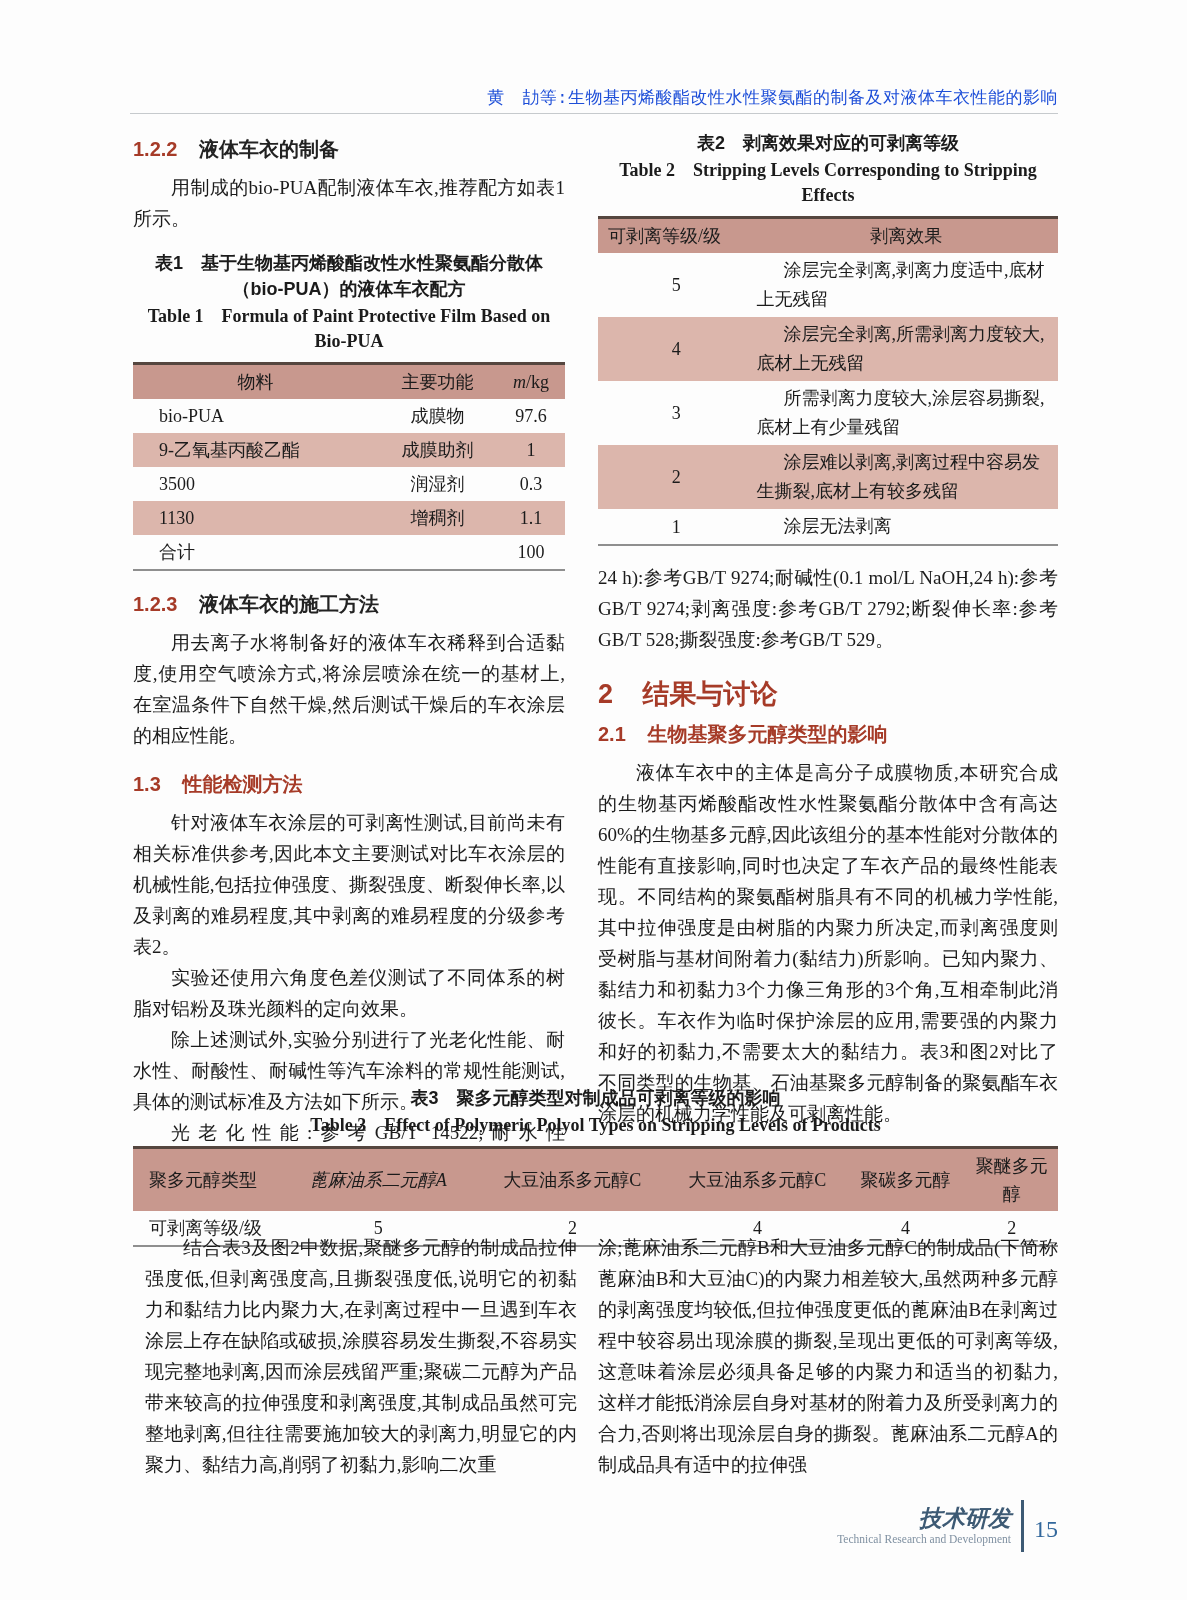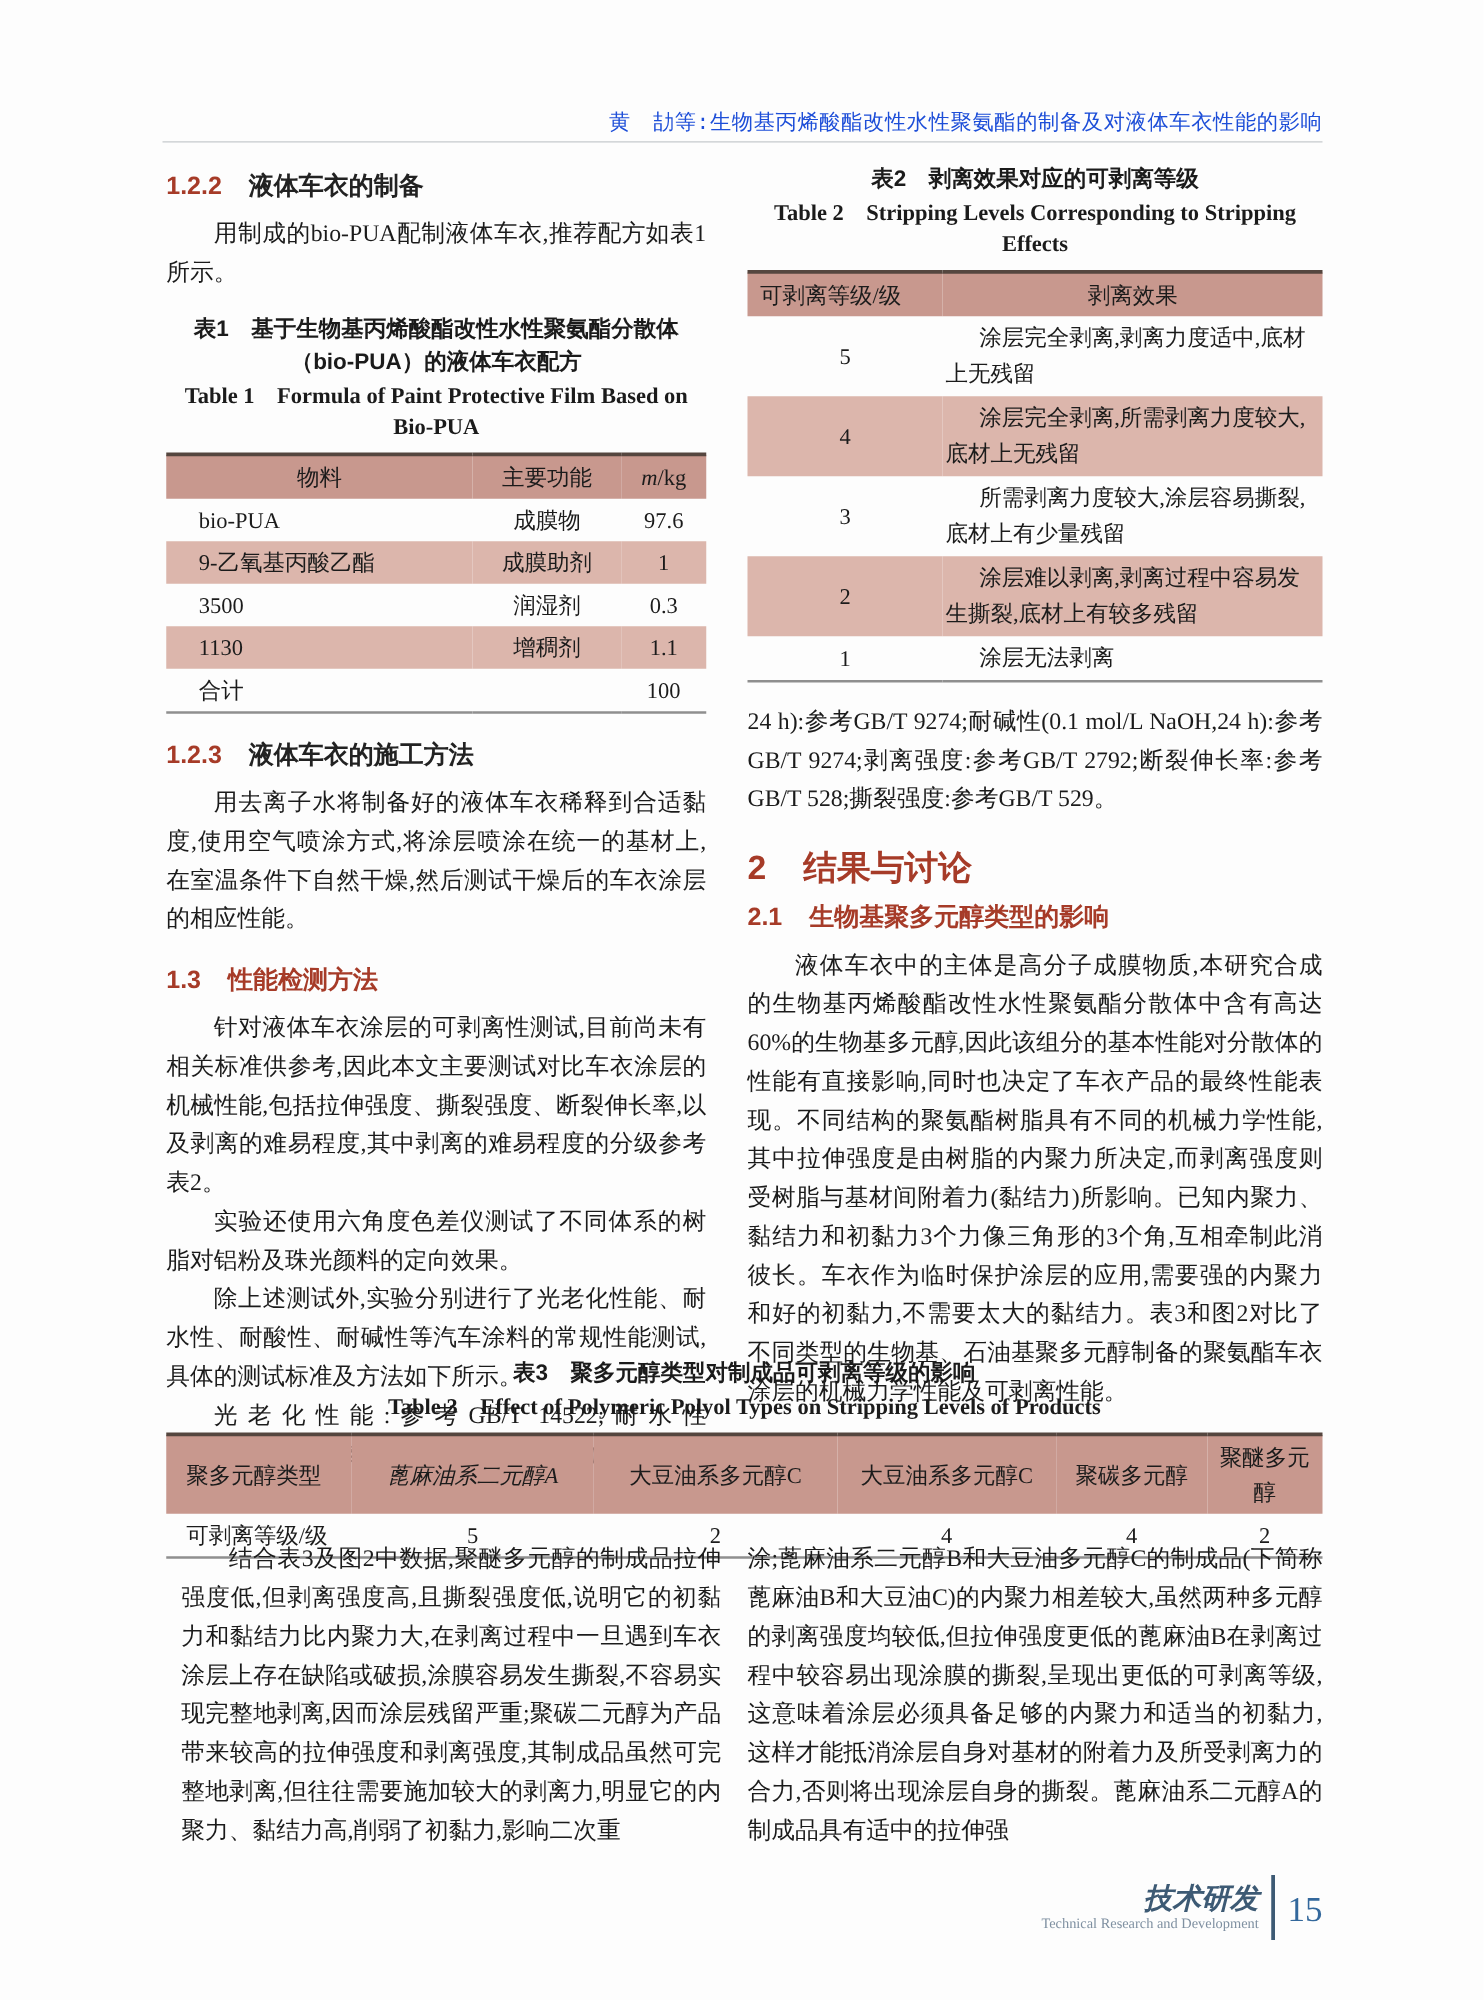--- a/index.html
+++ b/index.html
@@ -82,21 +82,21 @@
     display:flex;justify-content:flex-end;align-items:center;gap:10px;
   }
   .footer .labels{text-align:right;}
   .footer .zh{
     font-size:23px;line-height:26px;font-weight:700;color:#3d5a74;
     font-family:"Liberation Sans","DejaVu Sans",sans-serif;
     font-style:italic;
   }
   .footer .en{font-size:11.5px;line-height:16px;color:#7f90a1;}
   .footer .bar{width:3px;height:52px;background:#3d5a74;}
-  .footer .num{font-size:28px;color:#33689c;padding-top:6px;}
+  .footer .num{font-size:24px;color:#33689c;padding-top:6px;}
 </style>
 </head>
 <body>
 
 <div class="page">
 
   <div class="running-head">黄　劼等:生物基丙烯酸酯改性水性聚氨酯的制备及对液体车衣性能的影响</div>
   <div class="head-rule"></div>
 
   <div class="col" id="col-tl">

